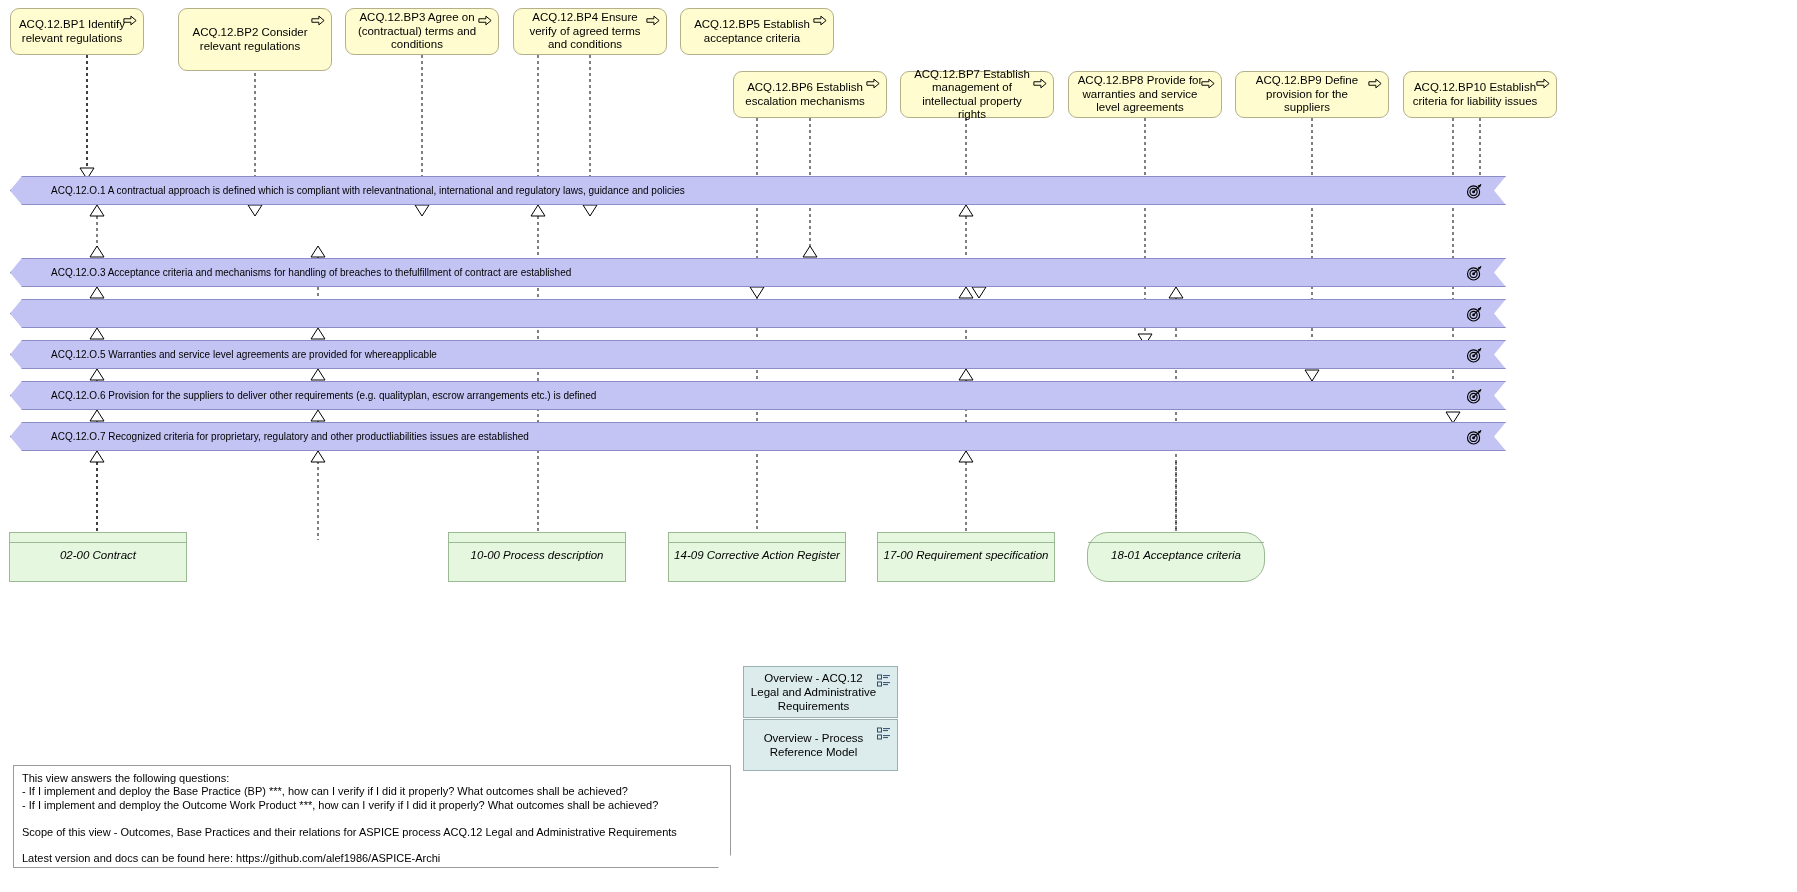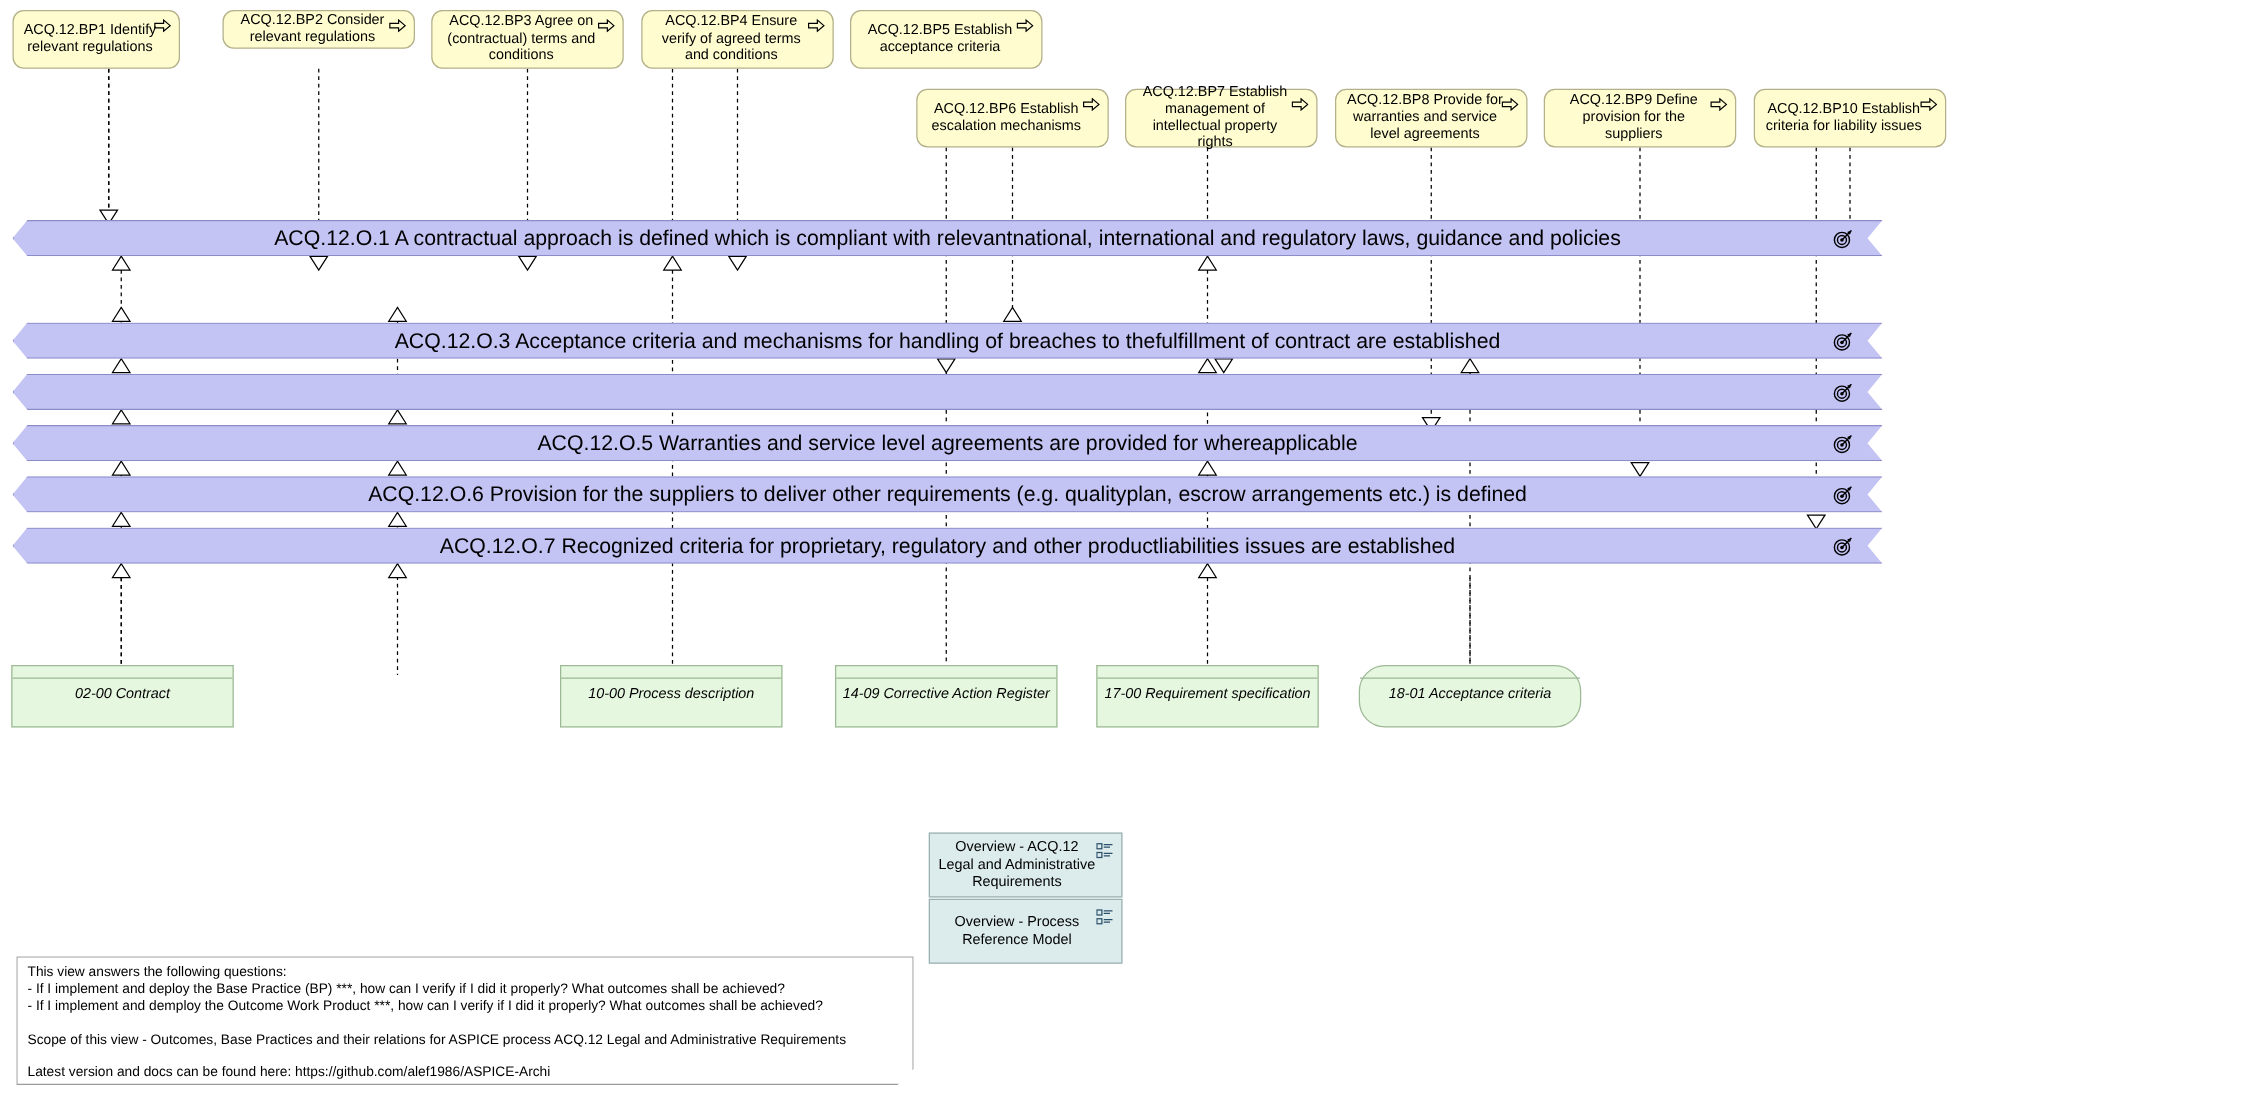--- a/index.html
+++ b/index.html
@@ -18,22 +18,22 @@
     display:flex;align-items:center;justify-content:center;
     text-align:center;font-size:11.5px;line-height:13.5px;padding:3px 16px 3px 6px;
   }
   .bp .lbl{display:block;}
   .bp .bp-ico{position:absolute;right:6px;top:6px;width:14px;height:11px;}
 
   
   .outcome{
     position:absolute;box-sizing:border-box;
     background:#c3c3f4;border:1px solid #8c8cc8;
-    display:flex;align-items:center;justify-content:center;
-    font-size:17px;line-height:13px;
+    display:flex;align-items:center;
+    font-size:10px;line-height:13px;
     text-align:center;padding:0 40px;
     clip-path:polygon(12px 0,100% 0,calc(100% - 12px) 50%,100% 100%,12px 100%,0 50%);
   }
   .outcome .oc-ico{position:absolute;right:22px;top:50%;transform:translateY(-50%);width:17px;height:17px;}
 
   
   .deliv{
     position:absolute;box-sizing:border-box;
     background:#e6f7e0;border:1px solid #9cb894;
   }
@@ -141,21 +141,21 @@
 
     <path class="dl" d="M1176,462 L1176,540"></path>
   </svg>
 
   <div class="bp" style="left:10px;top:8px;width:134px;height:47px;">
     <span class="lbl">ACQ.12.BP1 Identify relevant regulations</span>
     <svg class="bp-ico" viewBox="0 0 16 12" xmlns="http://www.w3.org/2000/svg">
         <path d="M1,4 H9 V1 L15,6 L9,11 V8 H1 Z" fill="none" stroke="#000" stroke-width="1.1"></path>
       </svg>
   </div>
-  <div class="bp" style="left:178px;top:8px;width:154px;height:31px;">
+  <div class="bp" style="left:178px;top:8px;width:154px;height:63px;">
     <span class="lbl">ACQ.12.BP2 Consider relevant regulations</span>
     <svg class="bp-ico" viewBox="0 0 16 12" xmlns="http://www.w3.org/2000/svg">
         <path d="M1,4 H9 V1 L15,6 L9,11 V8 H1 Z" fill="none" stroke="#000" stroke-width="1.1"></path>
       </svg>
   </div>
   <div class="bp" style="left:345px;top:8px;width:154px;height:47px;">
     <span class="lbl">ACQ.12.BP3 Agree on (contractual) terms and conditions</span>
     <svg class="bp-ico" viewBox="0 0 16 12" xmlns="http://www.w3.org/2000/svg">
         <path d="M1,4 H9 V1 L15,6 L9,11 V8 H1 Z" fill="none" stroke="#000" stroke-width="1.1"></path>
       </svg>

